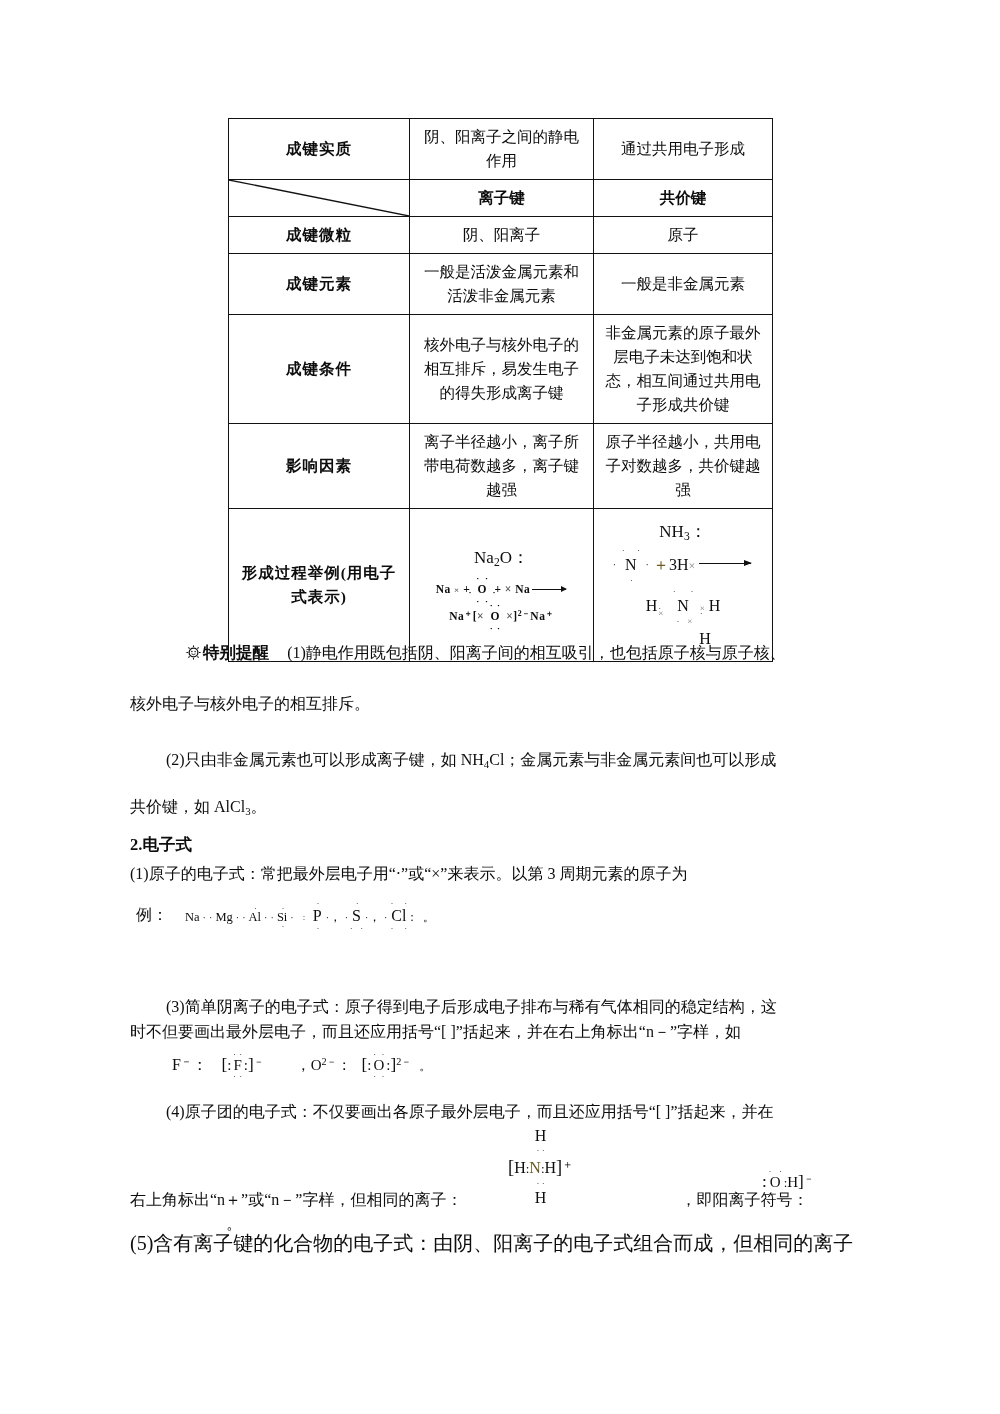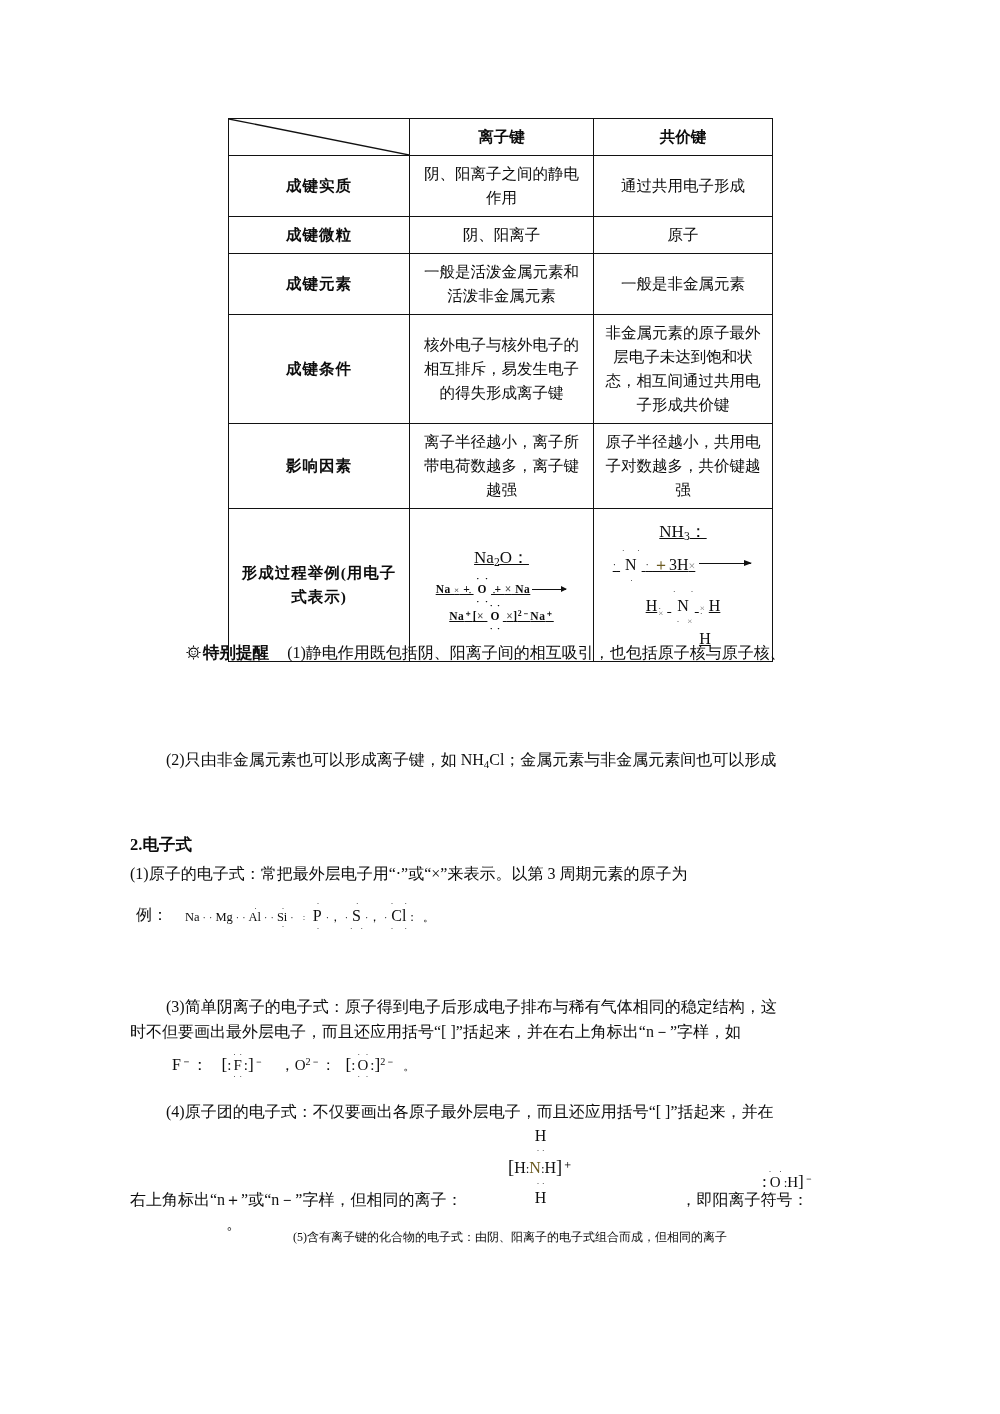--- a/index.html
+++ b/index.html
@@ -37,21 +37,21 @@
   .row-label { font-weight:bold; font-size:16px; letter-spacing:1px; }
 
   .corner {
     position:relative;
     height:34px;
     padding:0 !important;
   }
   .corner svg { position:absolute; left:0; top:0; width:100%; height:100%; }
 
   
-  .lewis { font-family:"Liberation Serif", serif; line-height:1.25;text-decoration:underline; }
+  .lewis { font-family:"Liberation Serif", serif; line-height:1.25; }
 
   .na2o-title { font-size:17px; margin-bottom:10px; }
   .na2o-eq { font-size:11.5px; font-weight:bold; letter-spacing:0.5px; white-space:nowrap; }
   .na2o-eq + .na2o-eq { margin-top:9px; }
 
   .nh3-block { text-align:left; padding-left:6px; }
   .nh3-title { font-size:17px; margin-bottom:7px; }
   .nh3-line { font-size:16px; white-space:nowrap; }
 
   
@@ -127,51 +127,51 @@
 
   .sec-4b { position:absolute; left:130px; top:1188px; width:760px;
             font-size:16px; line-height:1.5; }
 
   .nh4-struct { position:absolute; left:508px; top:1127px;
                 text-align:center; font-size:16px; line-height:1.15; }
   .oh-struct { position:absolute; left:762px; top:1172px;
                font-size:15px; white-space:nowrap; }
 
   .sec-5 { position:absolute; left:130px; top:1228px; width:760px;
-           font-size:12px; line-height:1.5;text-align:center; }
+           font-size:20px; line-height:1.5; }
 
   .bracket { font-size:1.15em; }
 </style>
 </head>
 <body>
 
 <div class="page">
 
   <table class="cmp-table">
     <colgroup>
         <col class="col-a">
         <col class="col-b">
         <col class="col-c">
       </colgroup>
     <tbody>
 
       <tr>
+        <td class="row-label">成键实质</td>
+        <td>阴、阳离子之间的静电作用</td>
+        <td>通过共用电子形成</td>
+      </tr>
+
+      <tr>
         <td class="corner">
           <svg viewBox="0 0 181 34" preserveAspectRatio="none">
             <line x1="0" y1="0" x2="181" y2="34" stroke="#121212" stroke-width="1.2"></line>
           </svg>
         </td>
         <td class="hdr-cell">离子键</td>
         <td class="hdr-cell">共价键</td>
-      </tr>
-
-      <tr>
-        <td class="row-label">成键实质</td>
-        <td>阴、阳离子之间的静电作用</td>
-        <td>通过共用电子形成</td>
       </tr>
 
       <tr>
         <td class="row-label">成键微粒</td>
         <td>阴、阳离子</td>
         <td>原子</td>
       </tr>
 
       <tr>
         <td class="row-label">成键元素</td>
@@ -272,23 +272,27 @@
               <line x1="11.4" y1="11.4" x2="12.6" y2="12.6"></line>
             <line x1="12.6" y1="2.4" x2="11.4" y2="3.6"></line>
               <line x1="3.6" y1="11.4" x2="2.4" y2="12.6"></line>
           </g>
         </svg>
       </span><span>特别提醒</span>
     </span>
     <span class="tip-body" style="margin-left:14px;">(1)静电作用既包括阴、阳离子间的相互吸引，也包括原子核与原子核、</span>
   </div>
 
+  <div class="tip-cont">核外电子与核外电子的相互排斥。</div>
 
   <div class="para-2">
     <span>(2)只由非金属元素也可以形成离子键，如 NH</span><sub>4</sub><span>Cl；金属元素与非金属元素间也可以形成</span>
+  </div>
+  <div class="para-2b">
+    <span>共价键，如 AlCl</span><sub>3</sub><span>。</span>
   </div>
 
   <div class="sec-title">2.电子式</div>
   <div class="sec-1">(1)原子的电子式：常把最外层电子用“·”或“×”来表示。以第 3 周期元素的原子为</div>
 
   <div class="example-row">
     <span class="ex-label">例：</span>
     <span class="period3">
       <span class="atom"><span class="sym">Na</span></span><span style="font-size:10px;">·</span>
       <span style="font-size:10px;">·</span><span class="atom"><span class="sym">Mg</span></span><span style="font-size:10px;">·</span>
@@ -322,21 +326,21 @@
   </div>
 
   <div class="anion-row">
     <span style="font-size:16px;">F<sup>－</sup><span>：</span></span>
     <span style="margin-left:10px;">
       <span class="bracket">[</span>:<span class="atom" style="padding:0 2px;">
         <span class="d top-l" style="top:-7px;left:12%;">·</span><span class="d top-r" style="top:-7px;right:12%;">·</span>
         <span class="d bot-l" style="bottom:-7px;left:12%;">·</span><span class="d bot-r" style="bottom:-7px;right:12%;">·</span>
         <span class="sym">F</span></span>:<span class="bracket">]</span><sup>－</sup>
     </span>
-    <span style="margin-left:12px;">，O<sup>2－</sup>：</span>
+    <span style="margin-left:28px;">，O<sup>2－</sup>：</span>
     <span style="margin-left:6px;">
       <span class="bracket">[</span>:<span class="atom" style="padding:0 2px;">
         <span class="d top-l" style="top:-7px;left:12%;">·</span><span class="d top-r" style="top:-7px;right:12%;">·</span>
         <span class="d bot-l" style="bottom:-7px;left:12%;">·</span><span class="d bot-r" style="bottom:-7px;right:12%;">·</span>
         <span class="sym">O</span></span>:<span class="bracket">]</span><sup>2－</sup>
     </span>
     <span style="margin-left:4px;font-size:12px;">。</span>
   </div>
 
   <div class="sec-4">(4)原子团的电子式：不仅要画出各原子最外层电子，而且还应用括号“[ ]”括起来，并在</div>

